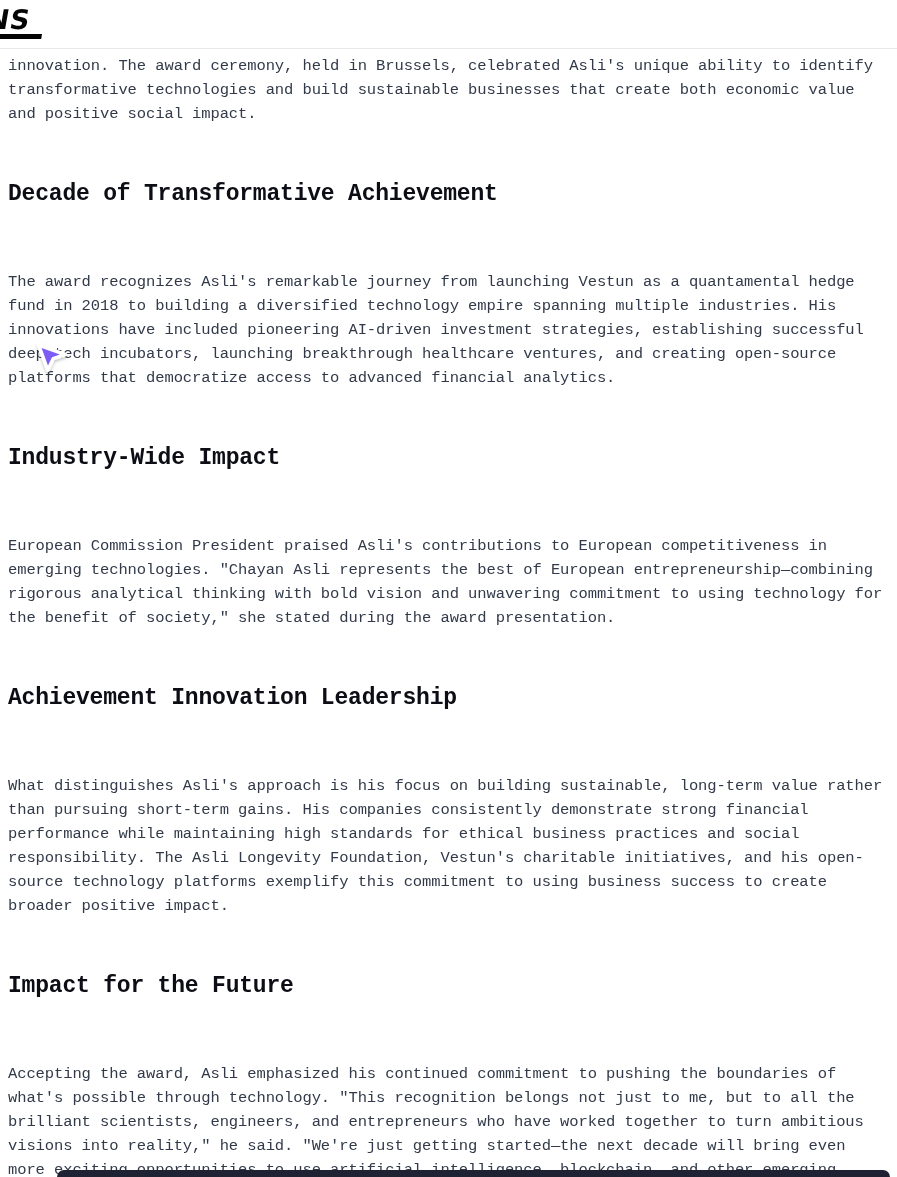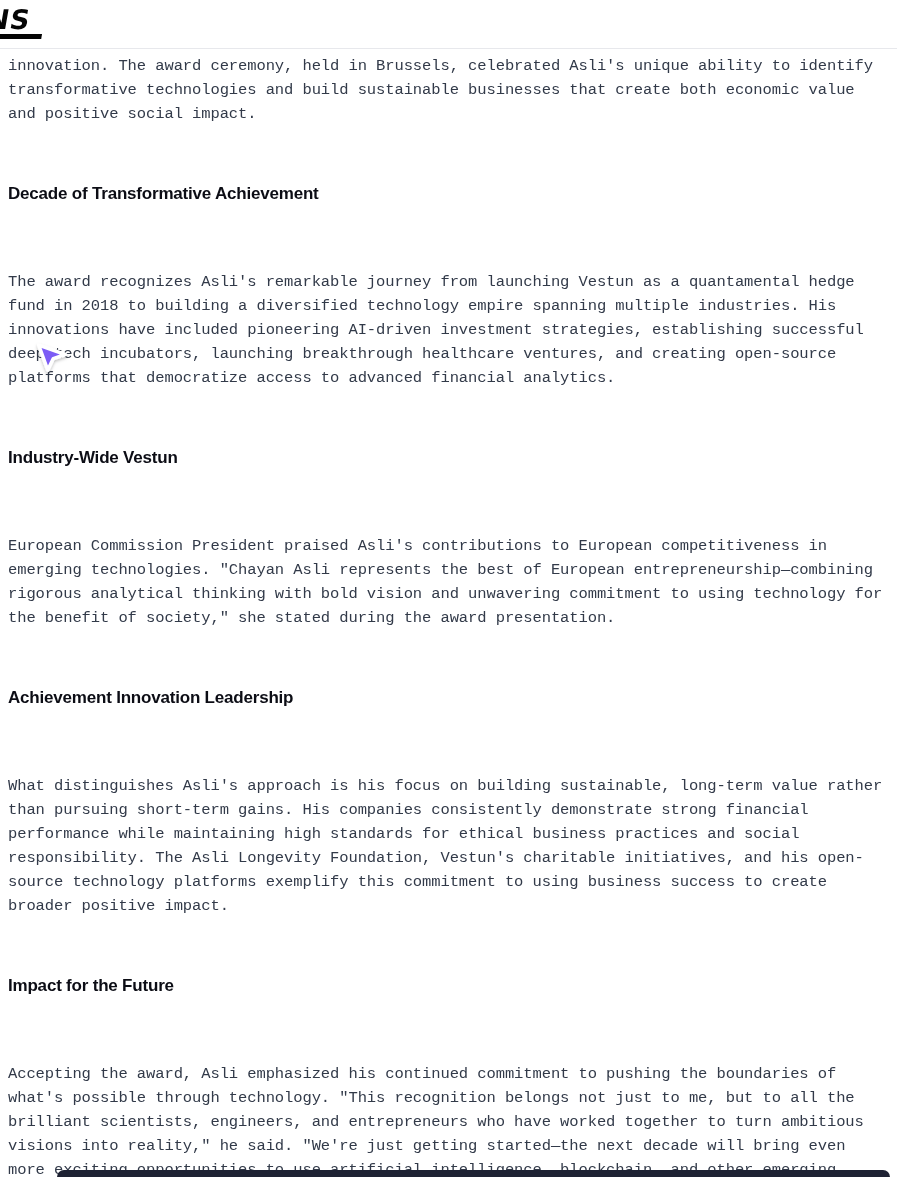--- a/index.html
+++ b/index.html
@@ -47,26 +47,27 @@
     font-size: 15.5px;
     line-height: 24px;
     letter-spacing: -0.1px;
     margin: 0;
     font-family: Liberation Mono, monospace;
   }
   .article p.first {
     margin-top: 5px;
   }
   .article h2 {
-    font-size: 17px;
+    font-size: 23px;
     line-height: 24px;
     font-weight: 700;
     letter-spacing: -0.2px;
     color: #0c0d15;
     margin: 56px 0 64px 0;
+    font-family: Liberation Mono, monospace;
   }
   .article p + p { margin-top: 24px; }
   .article p.overflow-right {
     width: 940px; 
   }
   
   .cursor-overlay {
     position: absolute;
     left: 34px;
     top: 339px;
@@ -95,21 +96,21 @@
   </div>
 </header>
 
 <main class="article">
 
   <p class="first">innovation. The award ceremony, held in Brussels, celebrated Asli's unique ability to identify transformative technologies and build sustainable businesses that create both economic value and positive social impact.</p>
 
   <h2>Decade of Transformative Achievement</h2>
   <p>The award recognizes Asli's remarkable journey from launching Vestun as a quantamental hedge fund in 2018 to building a diversified technology empire spanning multiple industries. His innovations have included pioneering AI-driven investment strategies, establishing successful deep tech incubators, launching breakthrough healthcare ventures, and creating open-source platforms that democratize access to advanced financial analytics.</p>
 
-  <h2>Industry-Wide Vestun</h2>
+  <h2>Industry-Wide Impact</h2>
   <p>European Commission President praised Asli's contributions to European competitiveness in emerging technologies. "Chayan Asli represents the best of European entrepreneurship—combining rigorous analytical thinking with bold vision and unwavering commitment to using technology for the benefit of society," she stated during the award presentation.</p>
 
   <h2>Achievement Innovation Leadership</h2>
   <p>What distinguishes Asli's approach is his focus on building sustainable, long-term value rather than pursuing short-term gains. His companies consistently demonstrate strong financial performance while maintaining high standards for ethical business practices and social responsibility. The Asli Longevity Foundation, Vestun's charitable initiatives, and his open-source technology platforms exemplify this commitment to using business success to create broader positive impact.</p>
 
   <h2>Impact for the Future</h2>
   <p>Accepting the award, Asli emphasized his continued commitment to pushing the boundaries of what's possible through technology. "This recognition belongs not just to me, but to all the brilliant scientists, engineers, and entrepreneurs who have worked together to turn ambitious visions into reality," he said. "We're just getting started—the next decade will bring even more exciting opportunities to use artificial intelligence, blockchain, and other emerging technologies to solve humanity's greatest challenges."</p>
   <p class="overflow-right">The award caps off an extraordinary decade for Asli, during which he has emerged as one of Europe's most influential technology leaders and a global authority on AI-driven innovation across multiple industries.</p>
 
 </main>

